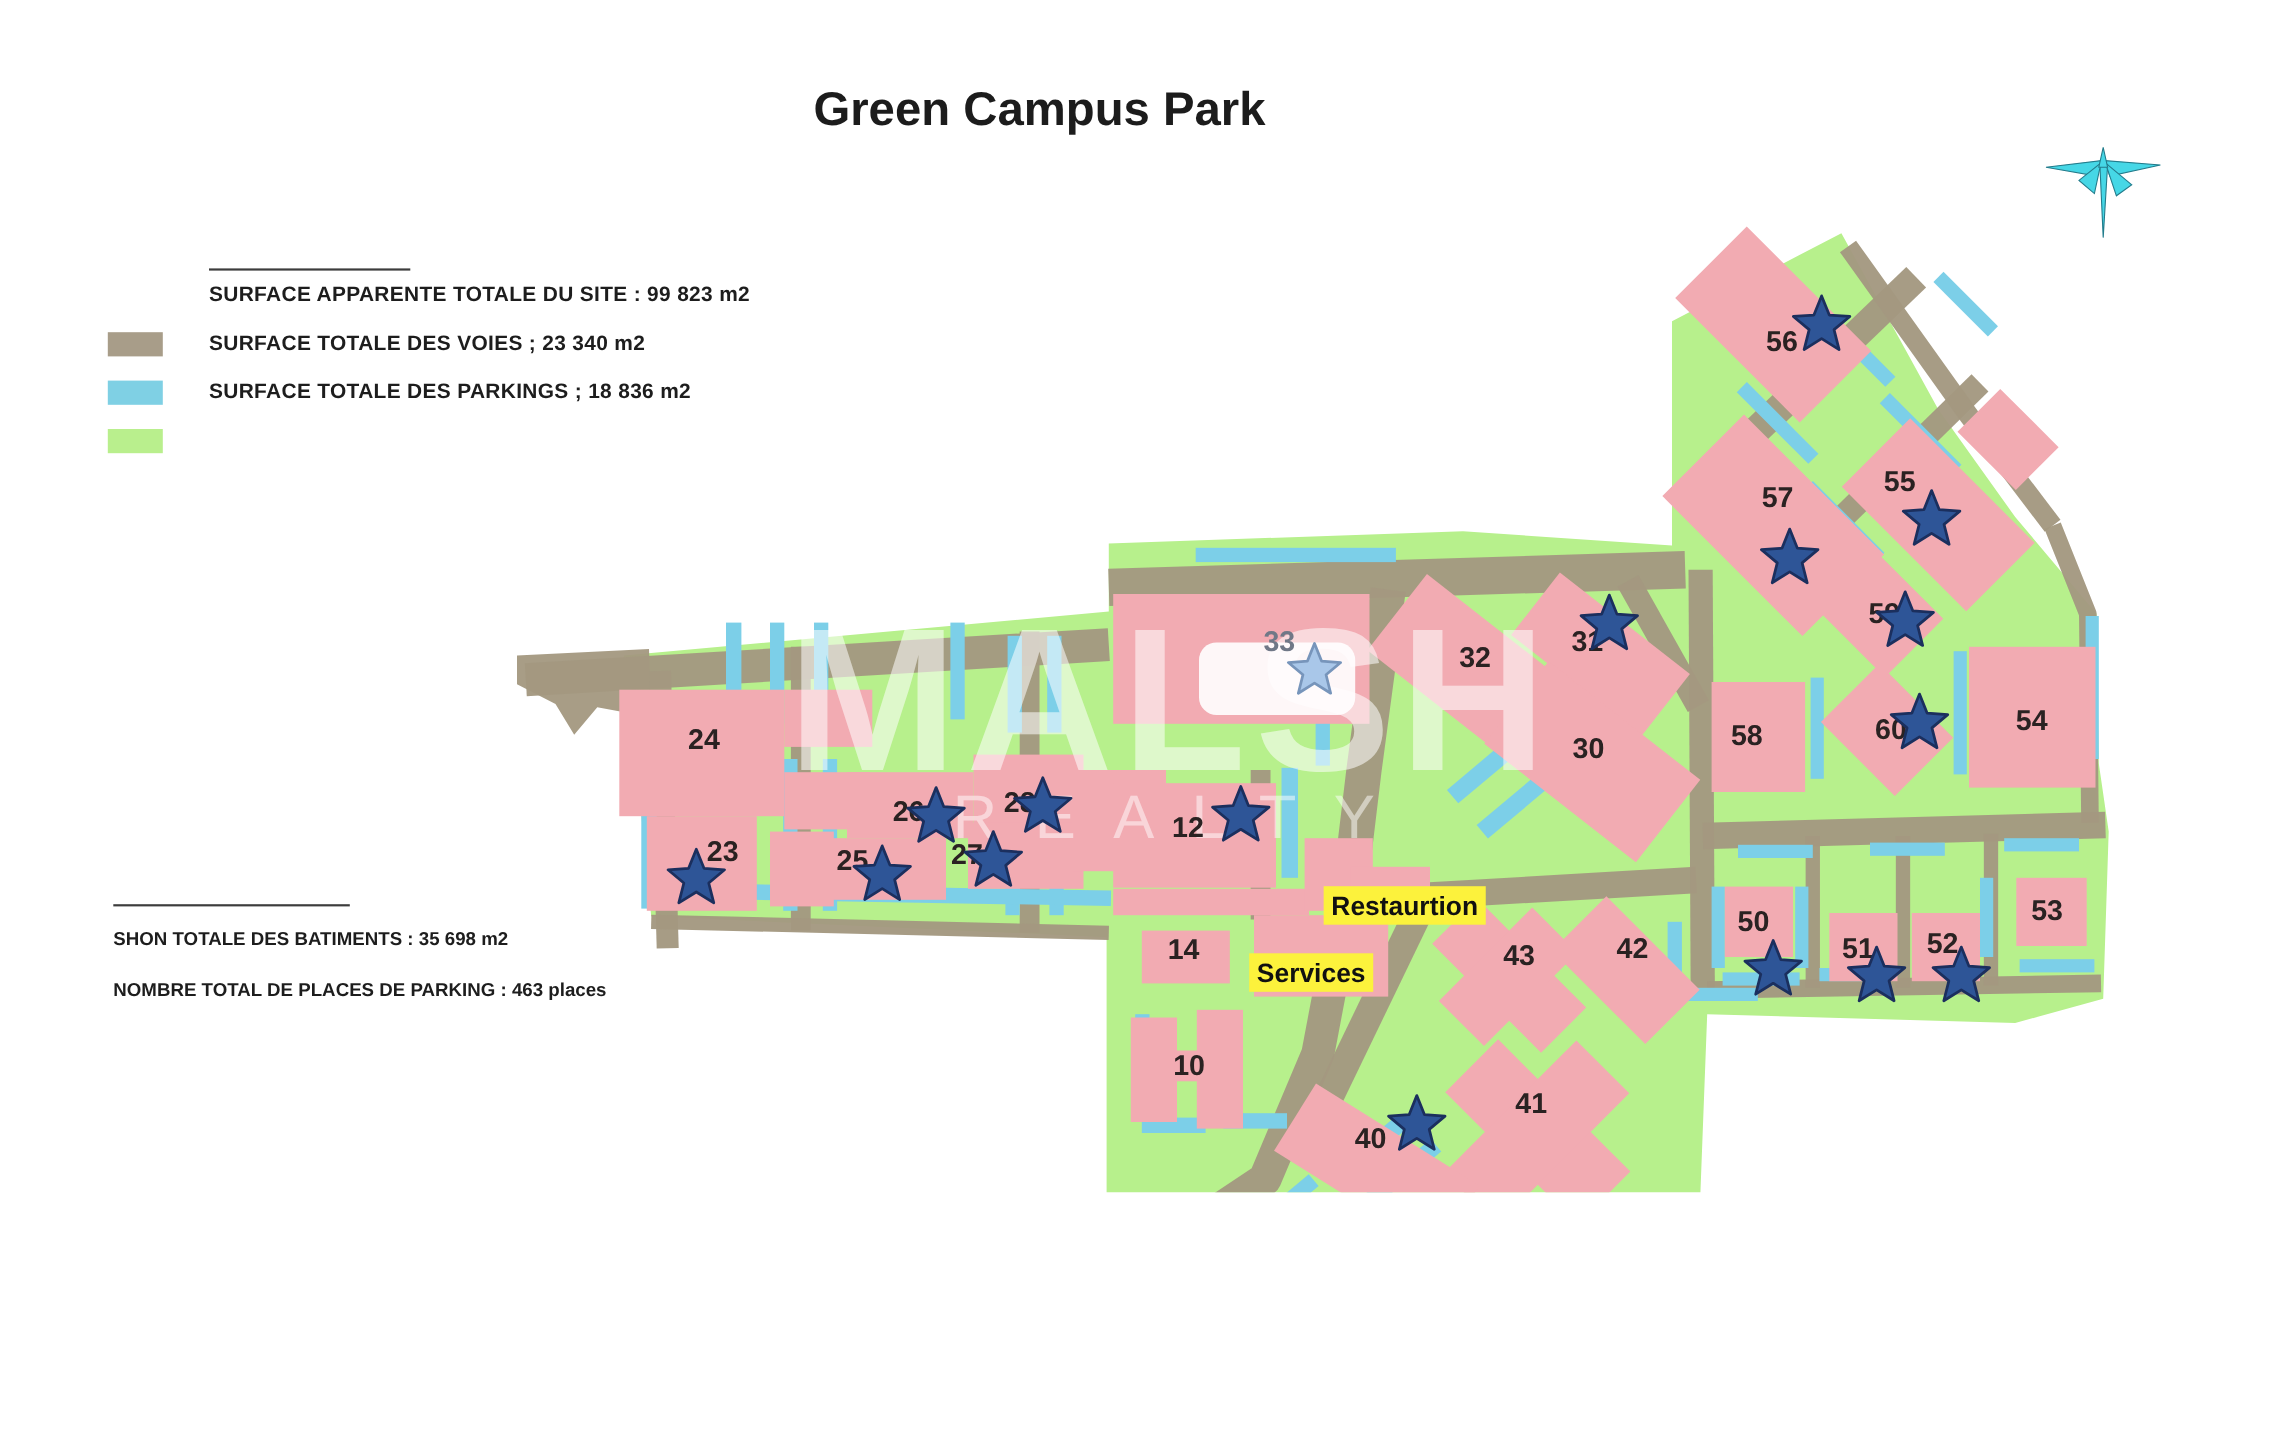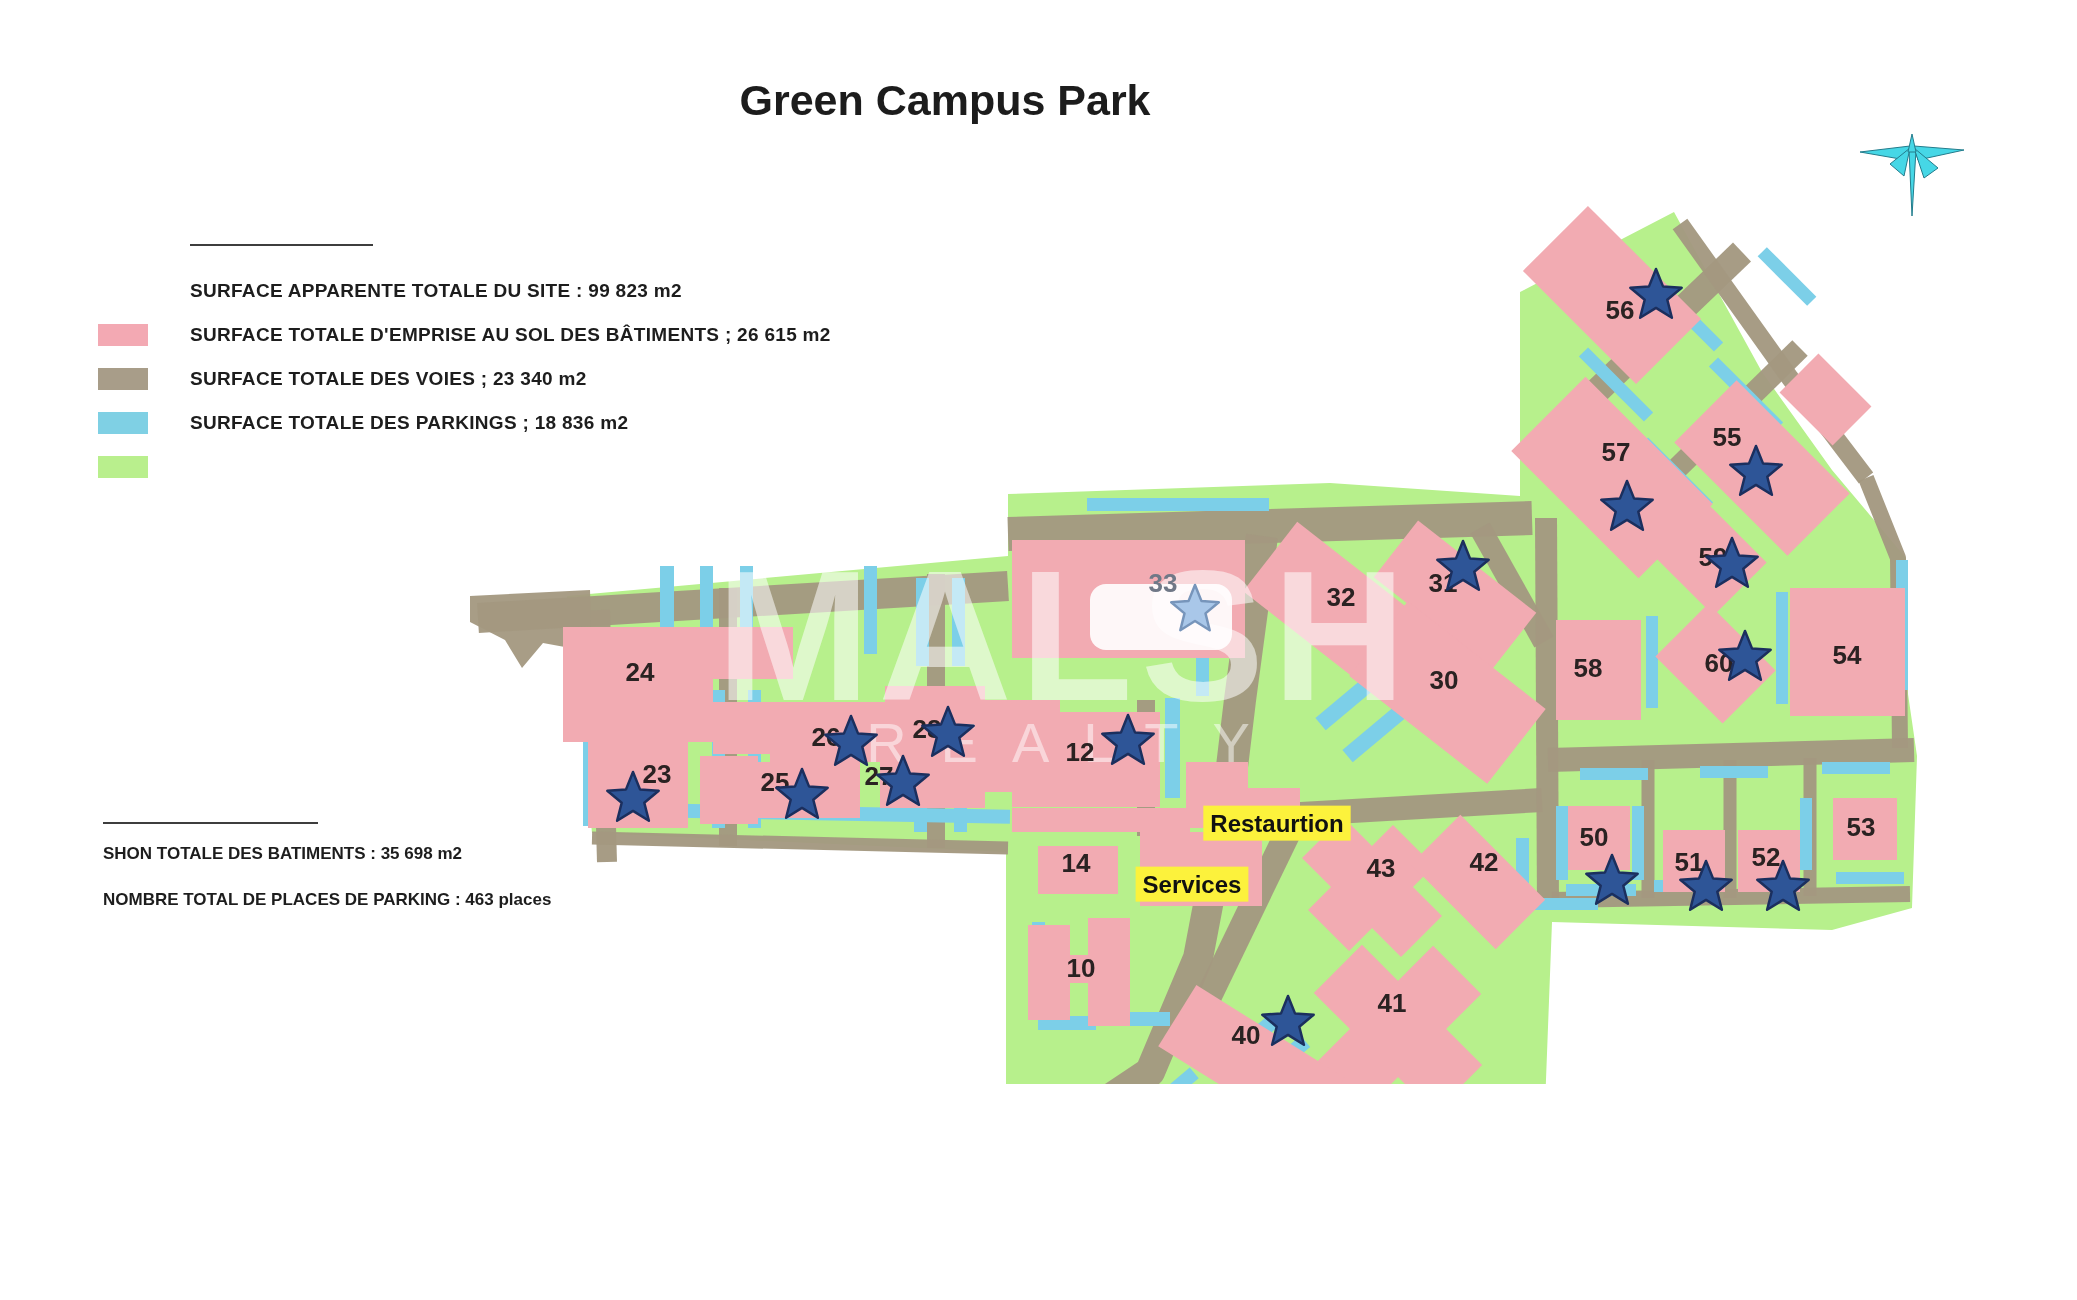--- a/index.html
+++ b/index.html
@@ -2,45 +2,41 @@
 <html><head>
 <meta charset="utf-8">
 <style>
   html,body{margin:0;padding:0;background:#ffffff;}
   .page{position:relative;width:2077px;height:1084px;background:#ffffff;overflow:hidden;
         font-family:"Liberation Sans",sans-serif;text-decoration:underline;}
   .title{position:absolute;left:945px;top:76px;transform:translateX(-50%);
          font-size:43px;font-weight:600;color:#1c1c1c;white-space:nowrap;}
   .legend{position:absolute;left:98px;top:244px;}
   .legend-rule{margin-left:92px;width:183px;border-top:2px solid #3d3d3d;margin-bottom:12px;}
-  .legend-row{display:flex;align-items:flex-end;height:44px;}
+  .legend-row{display:flex;align-items:flex-start;height:44px;}
   .legend-row.no-swatch{padding-left:92px;}
   .swatch{width:50px;height:22px;margin-right:42px;flex:0 0 50px;}
   .legend-label{font-size:19px;font-weight:bold;color:#1d1d1d;letter-spacing:.3px;white-space:nowrap;}
   .stats{position:absolute;left:103px;top:822px;}
   .stats-rule{width:215px;border-top:2px solid #3d3d3d;margin-bottom:20px;}
   .stat-line{font-size:17px;font-weight:bold;color:#1d1d1d;margin-bottom:26px;white-space:nowrap;}
   svg#map{position:absolute;left:0;top:0;}
   svg text{font-family:"Liberation Sans",sans-serif;}
 </style>
 </head>
 <body>
 
 <div class="page">
 
   <div class="title">Green Campus Park</div>
 
   <div class="legend">
     <div class="legend-rule"></div>
     <div class="legend-row no-swatch">
       <span class="legend-label">SURFACE APPARENTE TOTALE DU SITE : 99 823 m2</span>
-    </div>
-    <div class="legend-row">
-      <span class="swatch" style="background: rgb(243, 169, 179);"></span>
-      <span class="legend-label">SURFACE TOTALE D'EMPRISE AU SOL DES BÂTIMENTS ; 26 615  m2</span>
     </div>
     <div class="legend-row">
       <span class="swatch" style="background: rgb(168, 157, 137);"></span>
       <span class="legend-label">SURFACE TOTALE DES VOIES ; 23 340  m2</span>
     </div>
     <div class="legend-row">
       <span class="swatch" style="background: rgb(127, 208, 228);"></span>
       <span class="legend-label">SURFACE TOTALE DES PARKINGS ; 18 836  m2</span>
     </div>
     <div class="legend-row">

